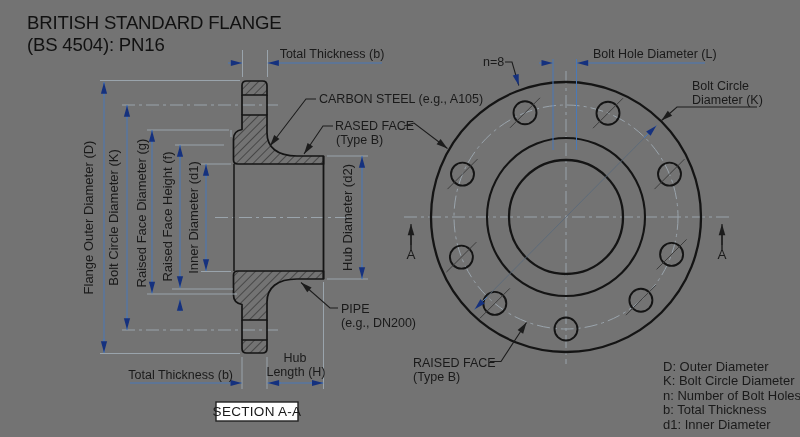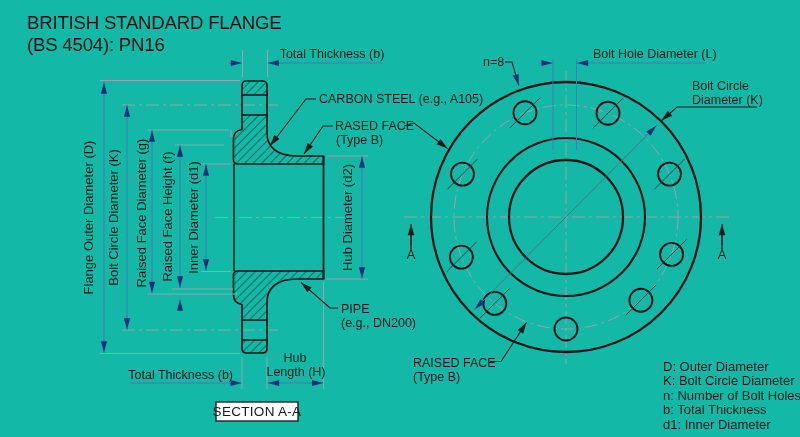--- a/index.html
+++ b/index.html
@@ -1,16 +1,16 @@
 <!DOCTYPE html>
 <html><head>
 <meta charset="utf-8">
 <style>
   html,body{margin:0;padding:0;background:#fff;}
-  #stage{position:relative;width:800px;height:437px;background:#14b8a6;overflow:hidden;}
+  #stage{position:relative;width:800px;height:437px;background:#737373;overflow:hidden;}
   svg{display:block;}
   .t{font-family:"Liberation Sans",sans-serif;fill:#1a1a1a;}
   .title{font-size:18.6px;letter-spacing:-0.2px;fill:#111;}
   .lbl{font-size:12.5px;}
   .rot{font-size:13px;}
   .leg{font-size:13px;}
   .sec{font-size:13.5px;letter-spacing:0.3px;}
   .outline{fill:url(#hatch);stroke:#141414;stroke-width:1.7;stroke-linejoin:round;}
   .thick{stroke:#141414;fill:none;}
   .blue{stroke:#4a79b8;stroke-width:1;fill:none;}

